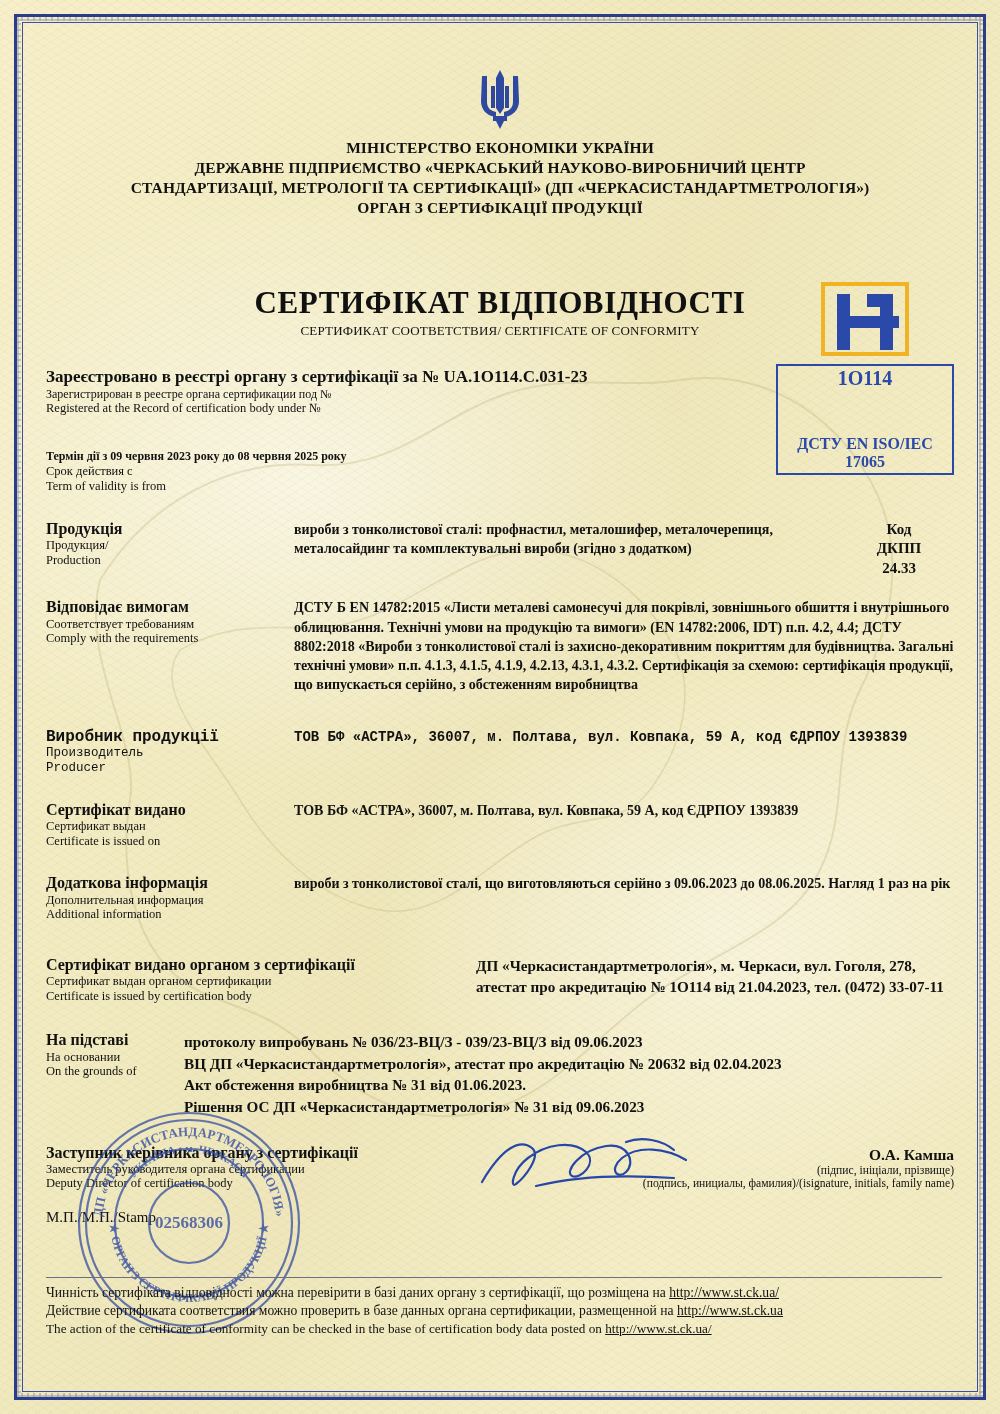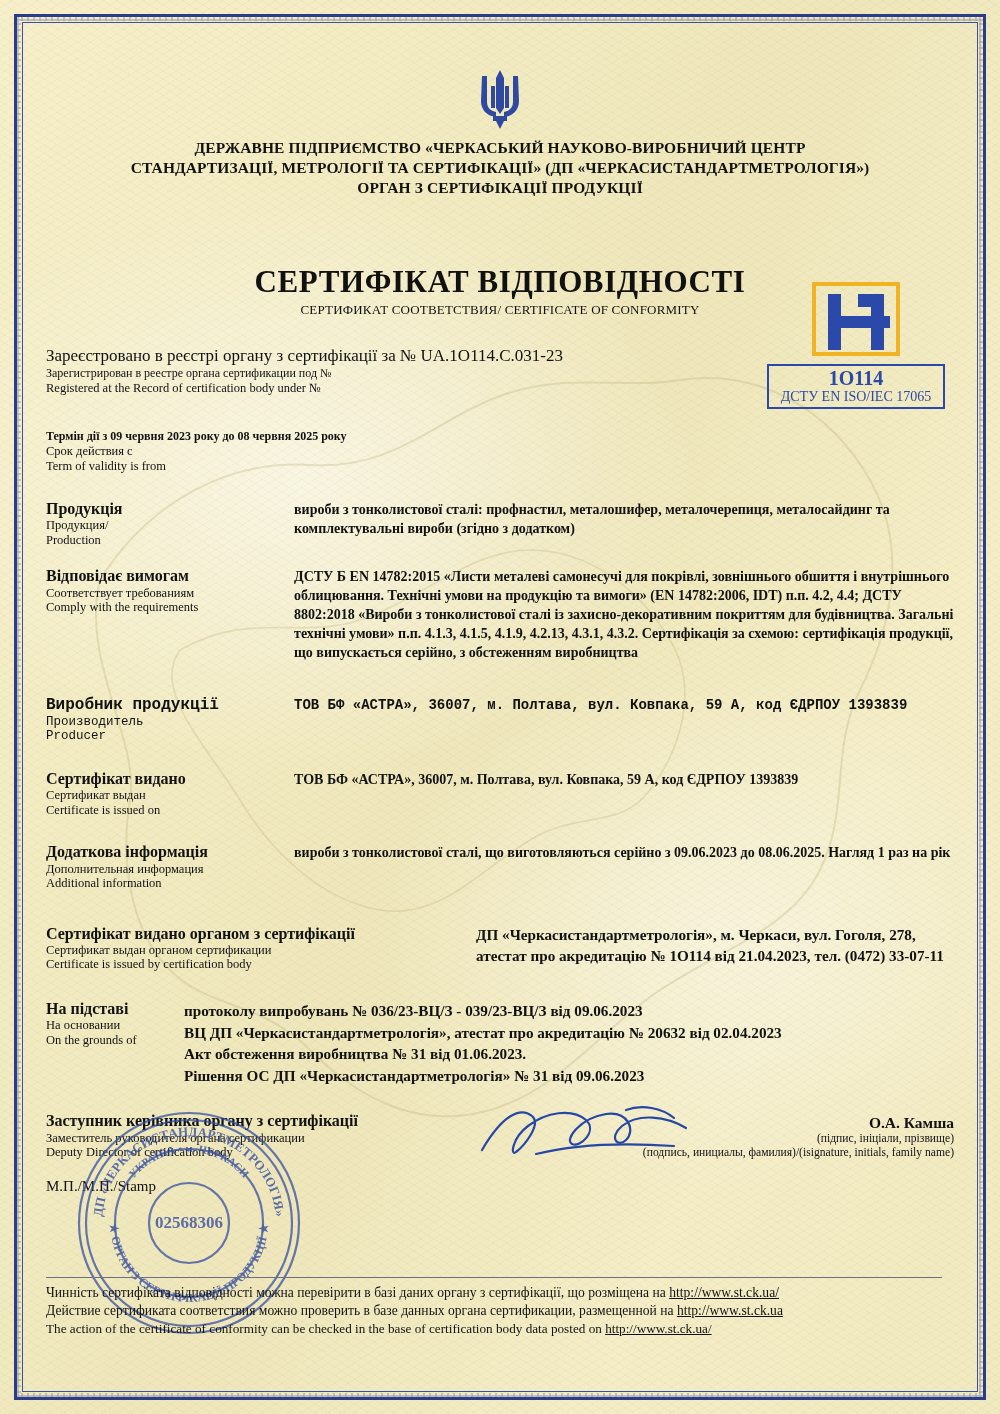--- a/index.html
+++ b/index.html
@@ -110,21 +110,21 @@
   }
   .title-sub {
     font-size: 13px;
     letter-spacing: .2px;
     margin-top: 2px;
   }
 
   
   .na-mark {
     position: absolute;
-    right: 9px;
+    right: 0;
     top: 236px;
     width: 178px;
     text-align: center;
   }
   .na-logo {
     width: 88px; height: 74px;
     margin: 0 auto;
     border: 4px solid #f0b323;
     box-sizing: border-box;
     position: relative;
@@ -152,28 +152,29 @@
     padding: 2px 6px 3px;
   }
   .na-num {
     color: #2b49a8;
     font-weight: bold;
     font-size: 20px;
     line-height: 1.05;
   }
   .na-std {
     color: #2b49a8;
-    font-weight: normal;
-    font-size: 14px;
+    font-weight: bold;
+    font-size: 16px;
     line-height: 1.1;
+    margin-top: 46px;
   }
 
   
   .reg-block { margin-top: 28px; }
-  .reg-l1 { font-size: 17px; font-weight: normal; }
+  .reg-l1 { font-size: 17px; font-weight: bold; }
   .reg-l2 { font-size: 12px; line-height: 1.18; }
   .reg-l3 { font-size: 12.5px; line-height: 1.18; }
 
   
   .valid-block { margin-top: 34px; }
   .valid-l1 { font-size: 12px; font-weight: bold; }
   .valid-l2, .valid-l3 { font-size: 12.5px; line-height: 1.18; }
 
   
   .row {
@@ -287,20 +288,21 @@
           <path d="M44,8 L39,8 L39,34 C39,40 35,43 30,44 L30,49 C40,48 45,41 45,33 Z"></path>
           <path d="M17,18 L21,18 L21,40 L17,40 Z"></path>
           <path d="M35,18 L31,18 L31,40 L35,40 Z"></path>
           <path d="M19,48 L33,48 L33,53 L19,53 Z"></path>
           <path d="M22,53 L30,53 L26,61 Z"></path>
         </g>
       </svg>
     </div>
 
     <div class="header-lines">
+      <div>МІНІСТЕРСТВО ЕКОНОМІКИ УКРАЇНИ</div>
       <div>ДЕРЖАВНЕ ПІДПРИЄМСТВО «ЧЕРКАСЬКИЙ НАУКОВО-ВИРОБНИЧИЙ ЦЕНТР</div>
       <div>СТАНДАРТИЗАЦІЇ, МЕТРОЛОГІЇ ТА СЕРТИФІКАЦІЇ» (ДП «ЧЕРКАСИСТАНДАРТМЕТРОЛОГІЯ»)</div>
       <div>ОРГАН З СЕРТИФІКАЦІЇ ПРОДУКЦІЇ</div>
     </div>
 
     <div class="title-block">
       <div class="title-main">СЕРТИФІКАТ ВІДПОВІДНОСТІ</div>
       <div class="title-sub">СЕРТИФИКАТ СООТВЕТСТВИЯ/ CERTIFICATE OF CONFORMITY</div>
     </div>
 
@@ -329,20 +331,25 @@
       <div class="valid-l3">Term of validity is from</div>
     </div>
 
     <div class="row r-product">
       <div class="label">
         <div class="lab-uk">Продукція</div>
         <div class="lab-ru">Продукция/</div>
         <div class="lab-en">Production</div>
       </div>
       <div class="value">вироби з тонколистової сталі: профнастил, металошифер, металочерепиця, металосайдинг та комплектувальні вироби (згідно з додатком)</div>
+      <div class="code-col">
+        <div>Код</div>
+        <div>ДКПП</div>
+        <div>24.33</div>
+      </div>
     </div>
 
     <div class="row r-requirements">
       <div class="label">
         <div class="lab-uk">Відповідає вимогам</div>
         <div class="lab-ru">Соответствует требованиям</div>
         <div class="lab-en">Comply with the requirements</div>
       </div>
       <div class="value">ДСТУ Б EN 14782:2015 «Листи металеві самонесучі для покрівлі, зовнішнього обшиття і внутрішнього облицювання. Технічні умови на продукцію та вимоги» (EN 14782:2006, IDT) п.п. 4.2, 4.4; ДСТУ 8802:2018 «Вироби з тонколистової сталі із захисно-декоративним покриттям для будівництва. Загальні технічні умови» п.п. 4.1.3, 4.1.5, 4.1.9, 4.2.13, 4.3.1, 4.3.2. Сертифікація за схемою: сертифікація продукції, що випускається серійно, з обстеженням виробництва</div>
     </div>

